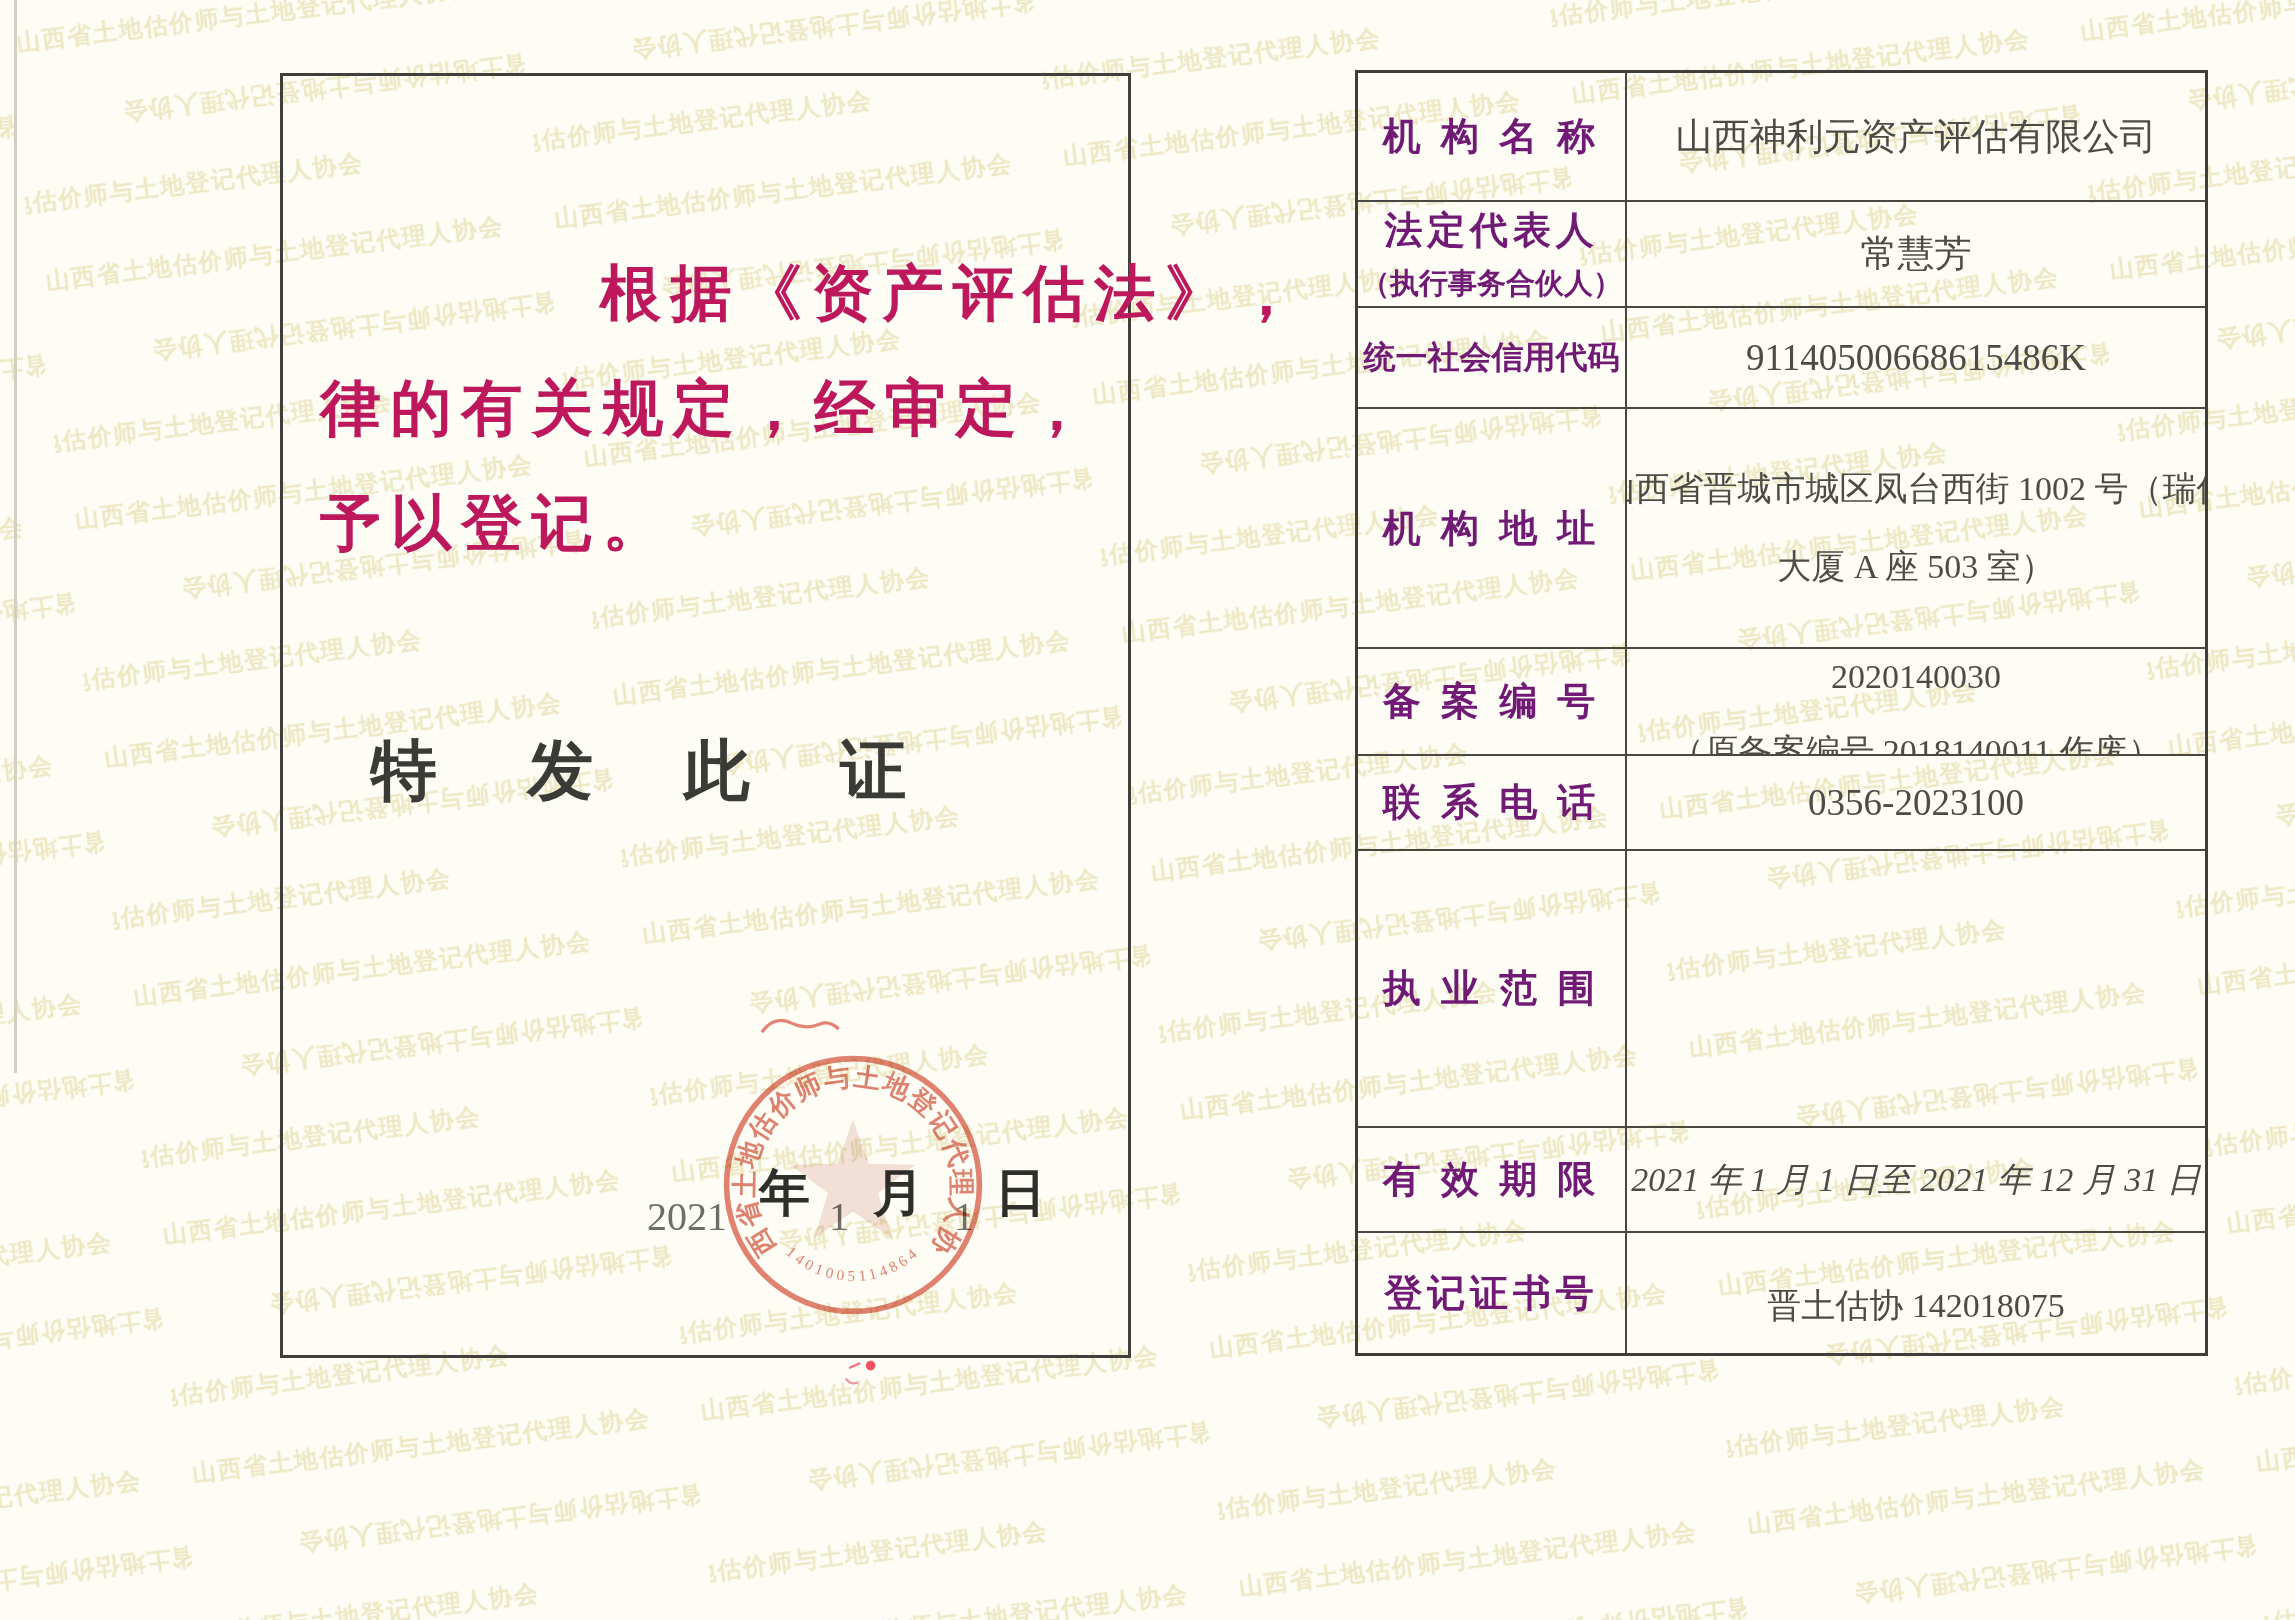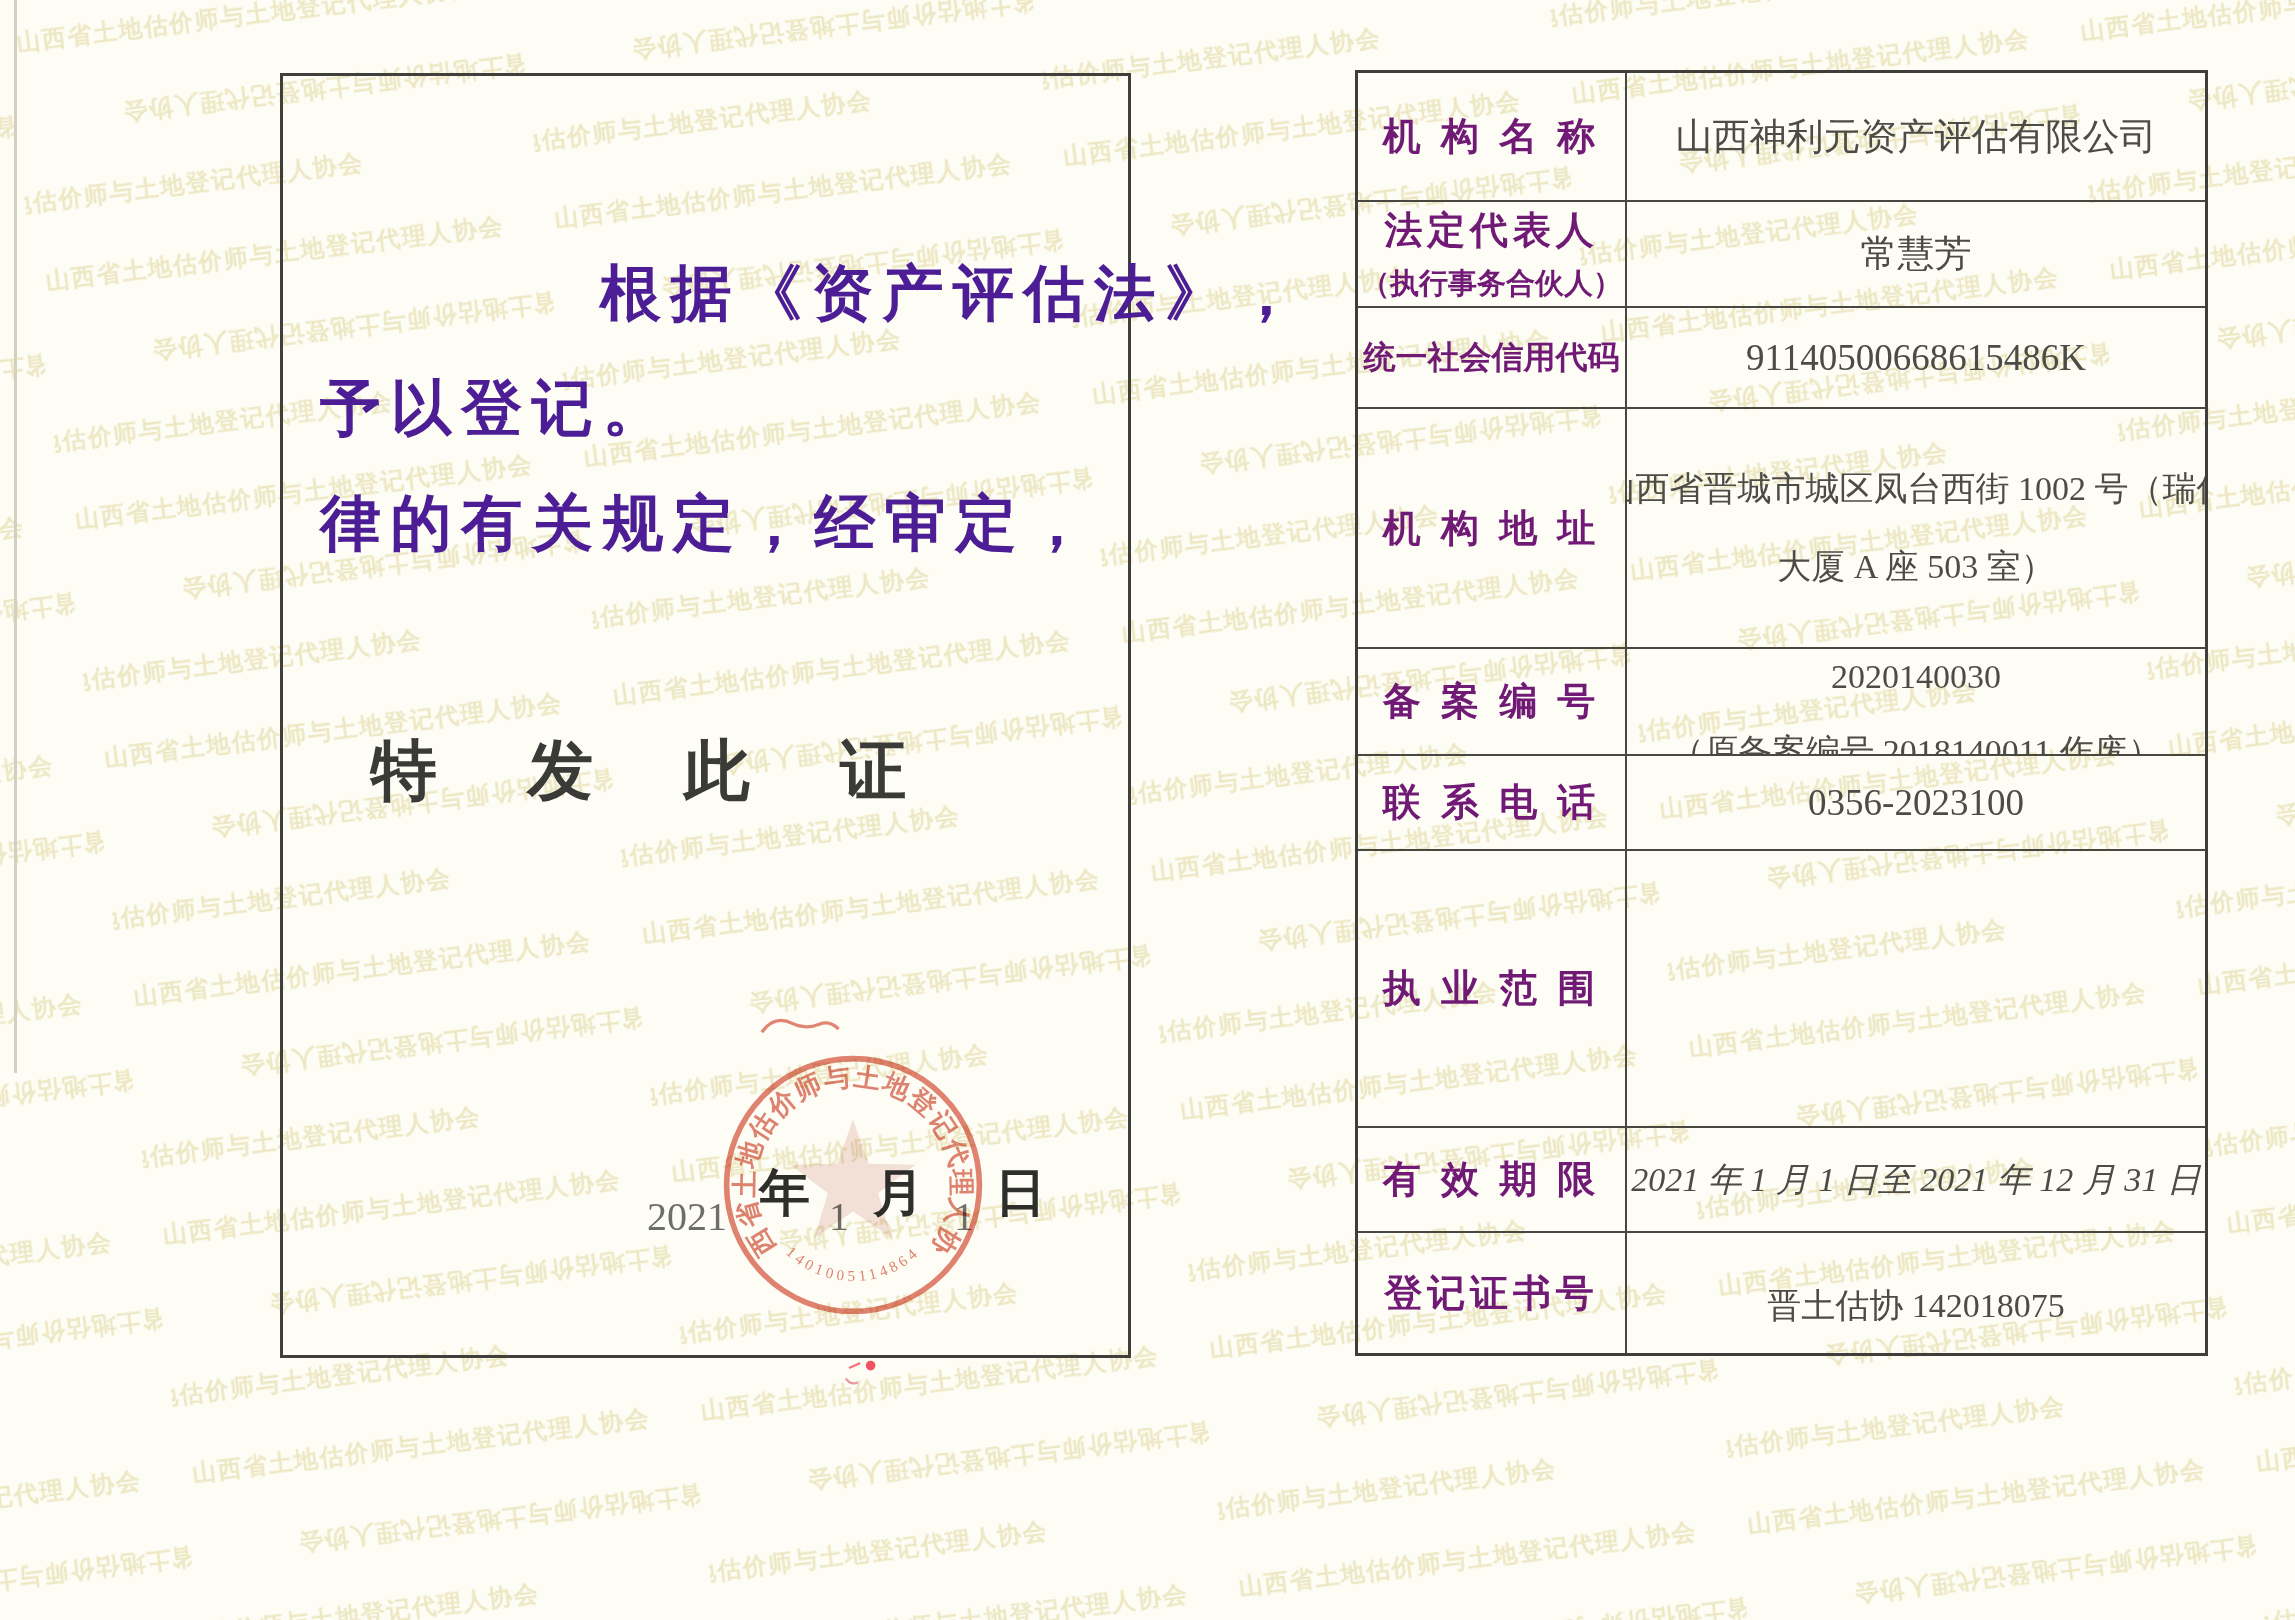--- a/index.html
+++ b/index.html
@@ -14,21 +14,21 @@
        font-family:"Liberation Sans","DejaVu Sans",sans-serif;}
   
   .edge{position:absolute;left:14.4px;top:0;width:2.4px;height:1073px;background:#d3d0c3;z-index:1;}
   
   .cert-panel{
     position:absolute; left:280px; top:73px; width:851px; height:1285px;
     border:3.2px solid #403f3b; box-sizing:border-box; z-index:1;
   }
   .intro{position:absolute;left:37px;top:160px;width:785px;
     font-family:"Liberation Serif","DejaVu Serif",serif;
-    font-size:61px; font-weight:600; color:#4c1d95; letter-spacing:9.6px; line-height:115px;}
+    font-size:61px; font-weight:600; color:#be185d; letter-spacing:9.6px; line-height:115px;}
   .intro .line{white-space:nowrap;}
   .intro .indent{margin-left:280px;}
   .issue{
     position:absolute; left:0; right:104px; top:650px; text-align:center;
     font-family:"Liberation Serif","DejaVu Serif",serif;
     font-size:66px; font-weight:700; letter-spacing:37px; color:#3a3a36; white-space:nowrap;padding-left:7px;}
   .dateline{position:absolute; left:364px; top:1083px; white-space:nowrap;}
   .dateline .num{
     font-family:"Liberation Serif","DejaVu Serif",serif;
     font-size:40px; color:#6e6e69; position:relative; top:20px;}
@@ -80,22 +80,22 @@
       </pattern>
     </defs>
     <rect x="0" y="0" width="2866" height="2023" fill="url(#wmp)"></rect>
   </svg>
 
   <div class="edge"></div>
 
   <div class="cert-panel">
     <div class="intro">
       <div class="line indent">根据《资产评估法》，</div>
+      <div class="line">律的有关规定，经审定，</div>
       <div class="line">予以登记。</div>
-      <div class="line">律的有关规定，经审定，</div>
     </div>
 
     <div class="issue">特 发 此 证</div>
 
     <div class="dateline">
       <span class="num">2021</span><span class="unit g40">年</span><span class="num g24">1</span><span class="unit g30">月</span><span class="num g38">1</span><span class="unit g26">日</span>
     </div>
   </div>
 
   <svg class="stamp" width="288" height="376" viewBox="0 0 360 470">

